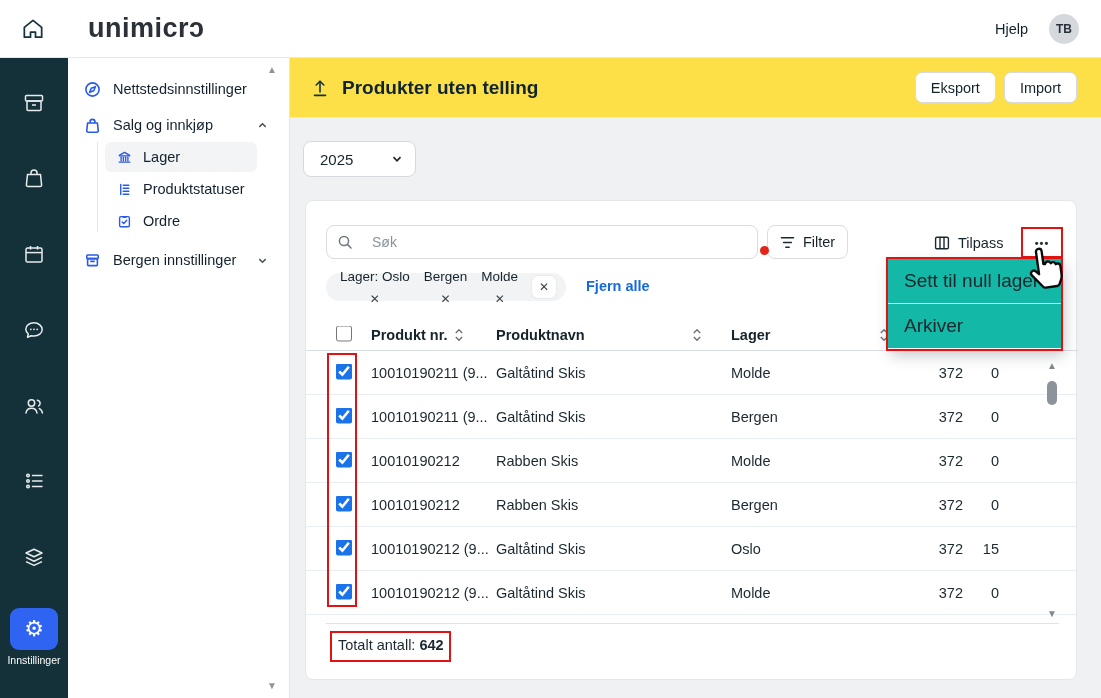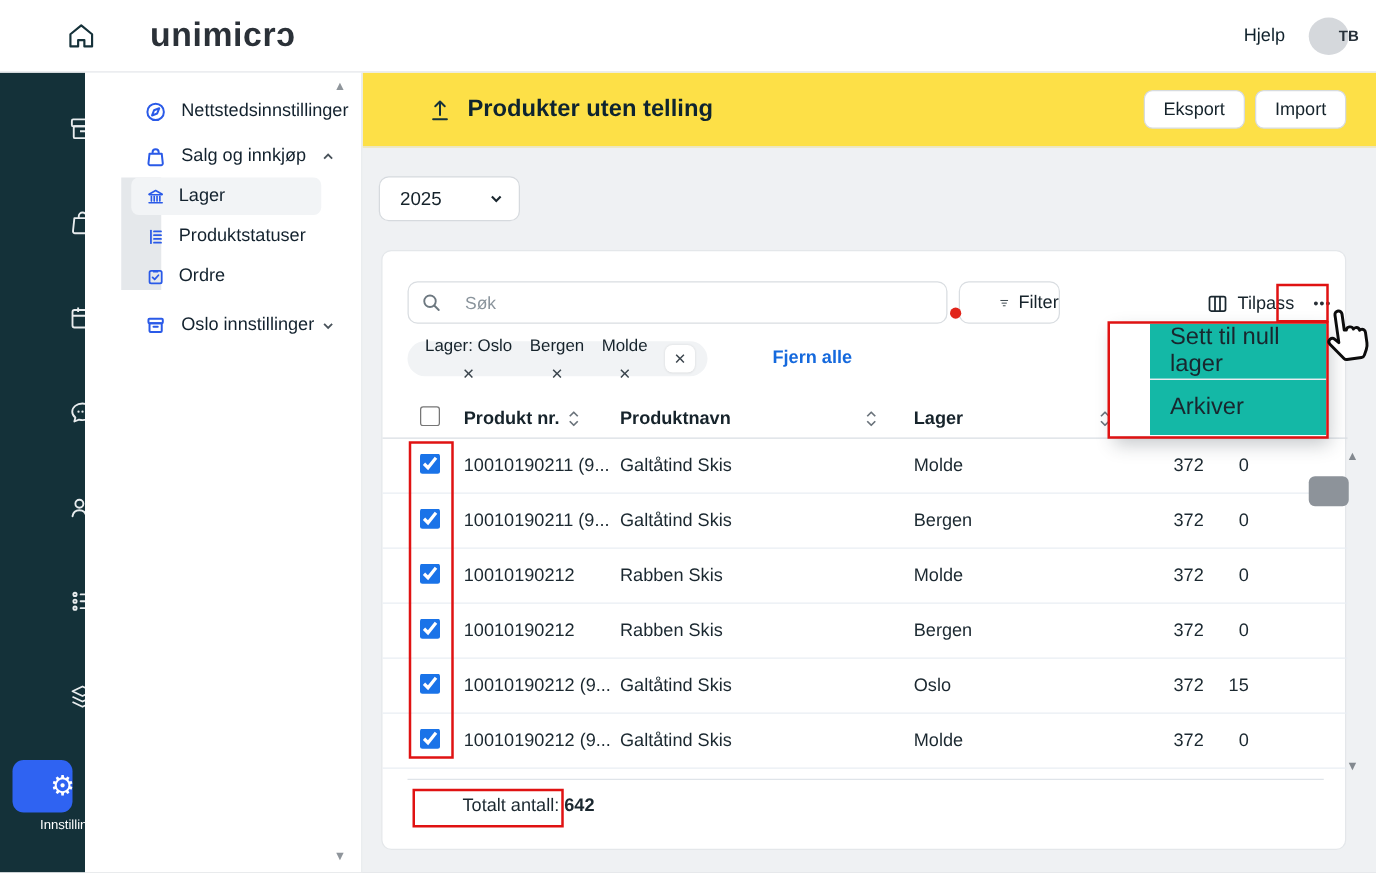--- a/index.html
+++ b/index.html
@@ -1,21 +1,21 @@
 <!DOCTYPE html>
 <html><head>
 <meta charset="utf-8">
 <style>
   * { margin:0; padding:0; box-sizing:border-box; }
   html,body { background:#dfe2e5; }
   .app {
     position:relative; width:1101px; height:698px; overflow:hidden;
     font-family:"Liberation Sans", sans-serif; background:#eff1f3; color:#16232b;
   }
-  .abs { position:absolute;padding-left:32px; }
+  .abs { position:absolute; }
 
   
   .topbar { left:0; top:0; width:1101px; height:58px; background:#fff; border-bottom:1px solid #e6e8eb; z-index:5; }
   .home-btn { left:20px; top:16px; width:26px; height:26px; }
   .logo { left:88px; top:13px; font-size:27px; font-weight:700; color:#2b3138; letter-spacing:.5px; }
   .help { right:73px; top:21px; font-size:14.5px; color:#10222c; cursor:pointer; }
   .avatar { right:22px; top:14px; width:30px; height:30px; border-radius:50%; background:#d5d8dc;
             display:flex; align-items:center; justify-content:center; font-size:12px; font-weight:700; color:#27313a; }
 
   
@@ -235,21 +235,21 @@
       </svg>
       <span>Ordre</span>
     </div>
 
     <div class="abs nav-row" style="top:191px; width:190px;">
       <svg class="chev" style="width:17px;height:17px" viewBox="0 0 16 16" fill="none" stroke="#2a5ae8" stroke-width="1.5" stroke-linejoin="round">
         <rect x="2.6" y="2.8" width="10.8" height="3.4" rx="0.8"></rect>
           <rect x="3.4" y="6.2" width="9.2" height="6.6" rx="0.8"></rect>
           <line x1="6.4" y1="8.8" x2="9.6" y2="8.8" stroke-linecap="round"></line>
       </svg>
-      <span>Oslo innstillinger</span>
+      <span>Bergen innstillinger</span>
       <svg class="chev" style="position:absolute; right:6px;" viewBox="0 0 12 12" fill="none" stroke="#49535b" stroke-width="1.6">
         <path d="M2.5 4.5 L6 8 L9.5 4.5"></path>
       </svg>
     </div>
 
     <div class="abs tri" style="right:12px; bottom:7px;">▼</div>
   </div>
 
   <div class="abs main">
 

